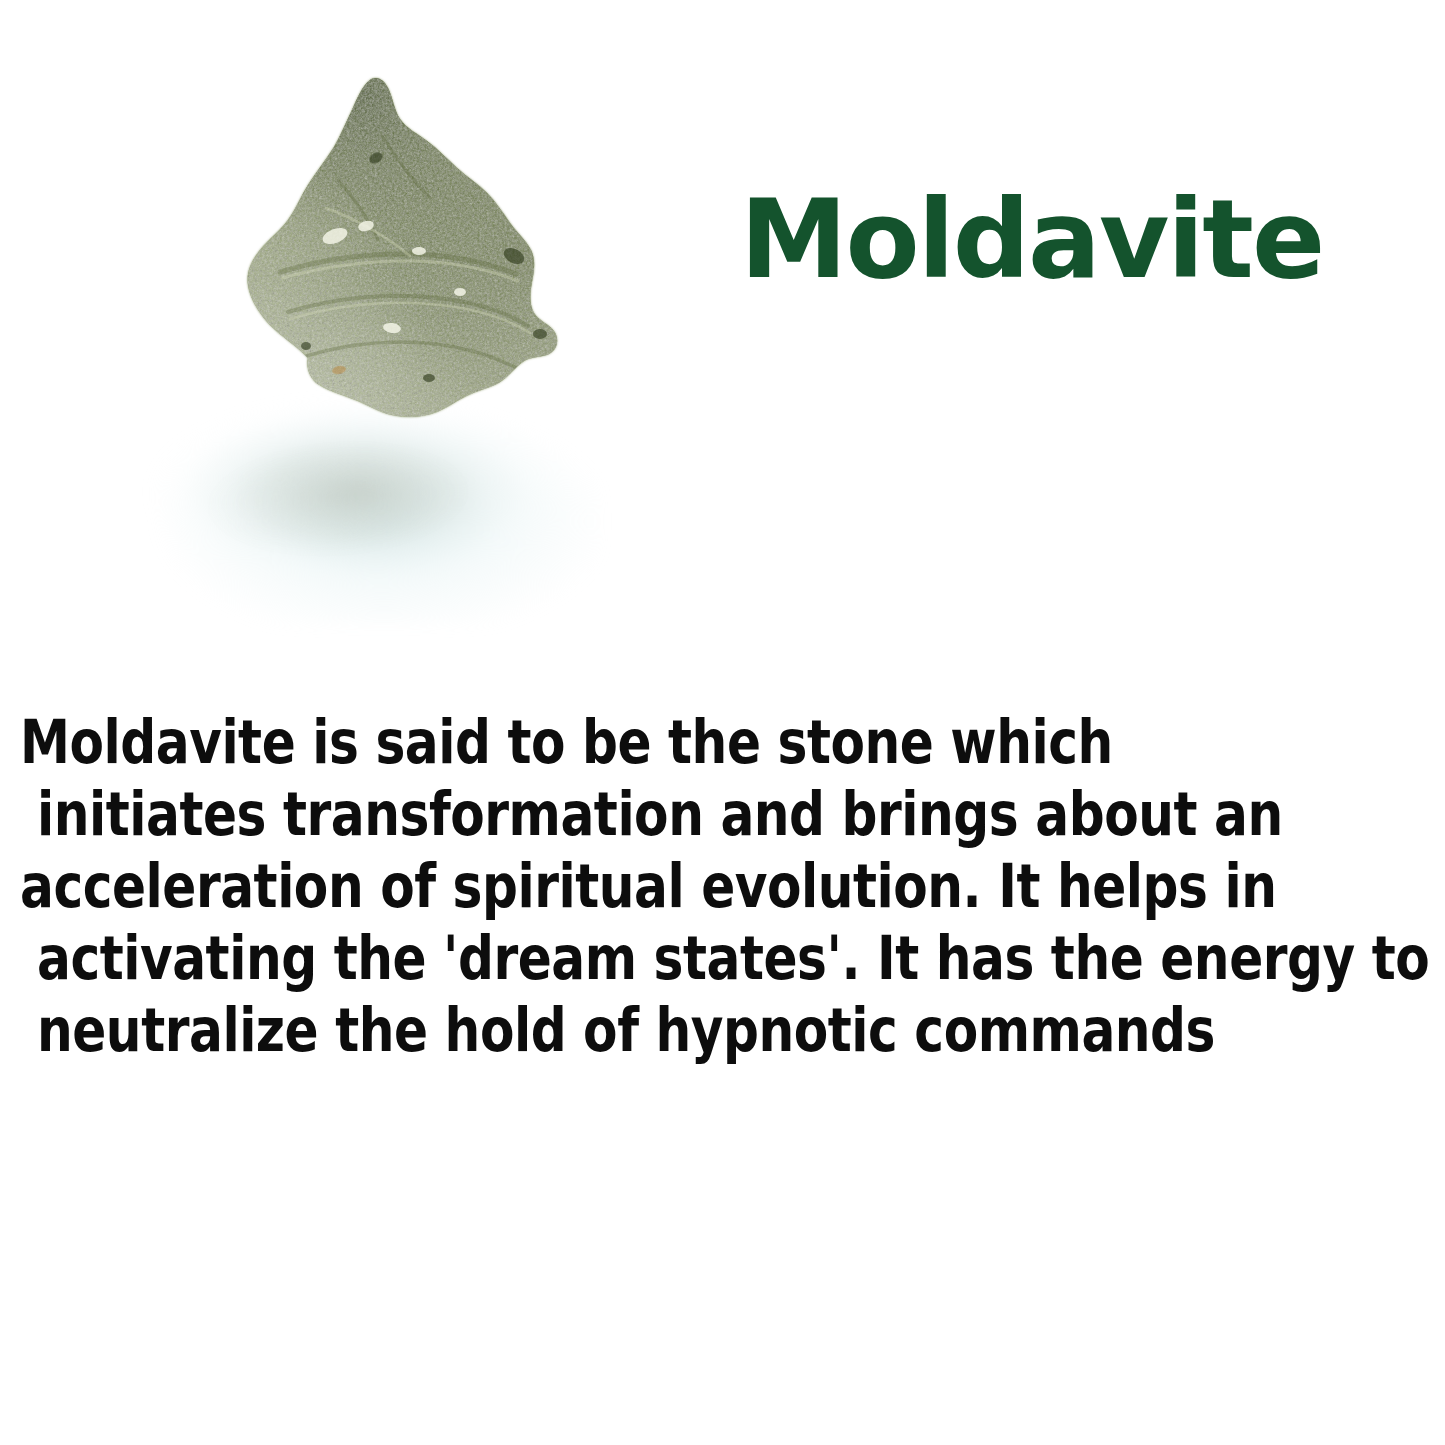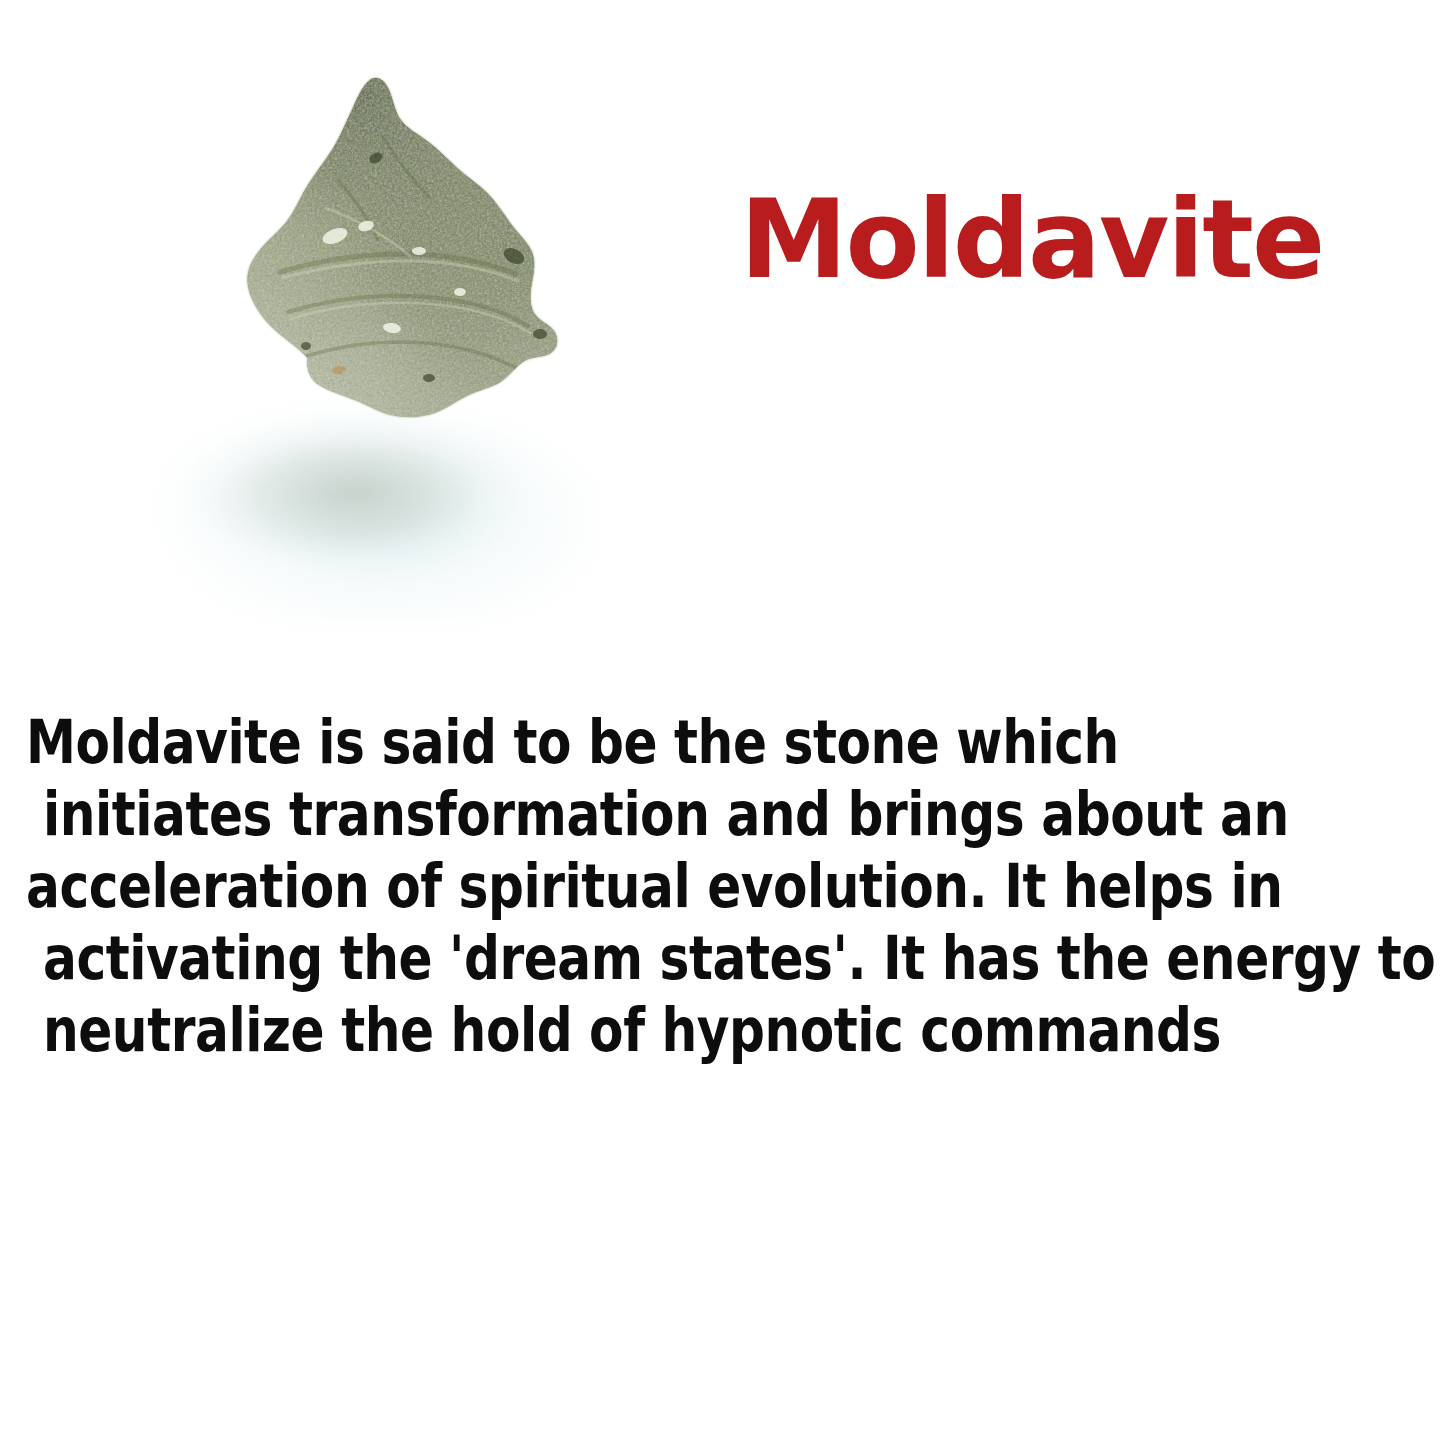--- a/index.html
+++ b/index.html
@@ -85,28 +85,28 @@
   .title {
     position: absolute;
     left: 740px;
     top: 185px;
     width: 660px;
     font-family: "DejaVu Sans", sans-serif;
     font-weight: 700;
     font-size: 108px;
     line-height: 1.02;
     letter-spacing: -2px;
-    color: #b91c1c;
+    color: #14532d;
     white-space: nowrap;
   }
 
   
   .body-copy {
     position: absolute;
-    left: 26px;
+    left: 20px;
     top: 706px;
     width: 1400px;
   }
   .body-line {
     font-family: "DejaVu Sans Condensed", "Liberation Sans Narrow", "Liberation Sans", sans-serif;
     font-weight: 700;
     font-size: 60px;
     line-height: 72px;
     letter-spacing: -0.5px;
     color: #0d0d0d;

